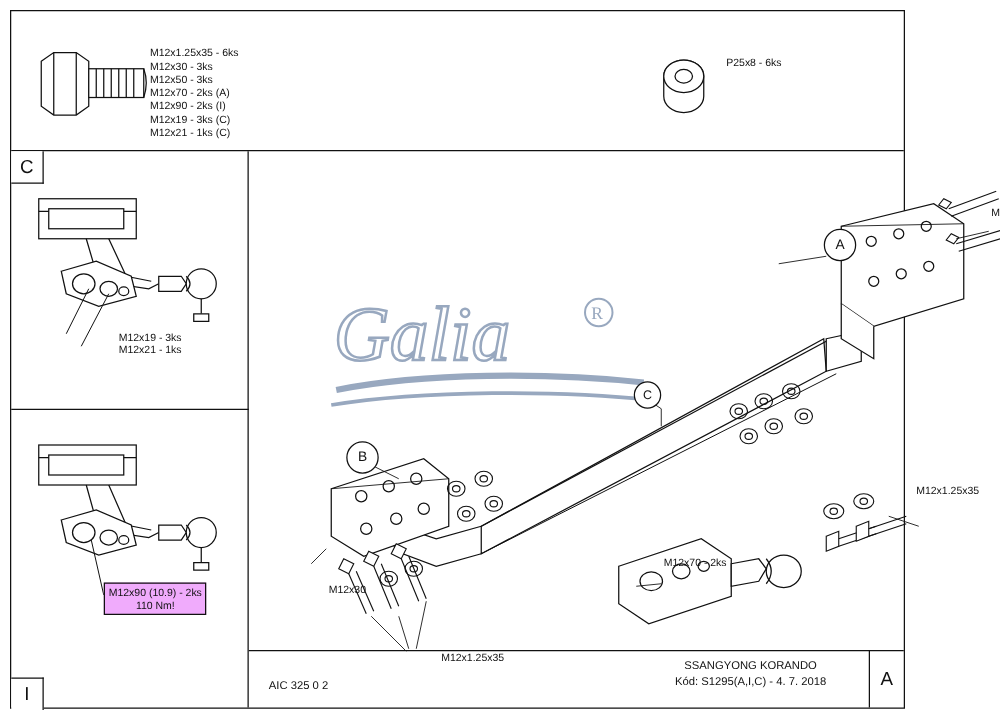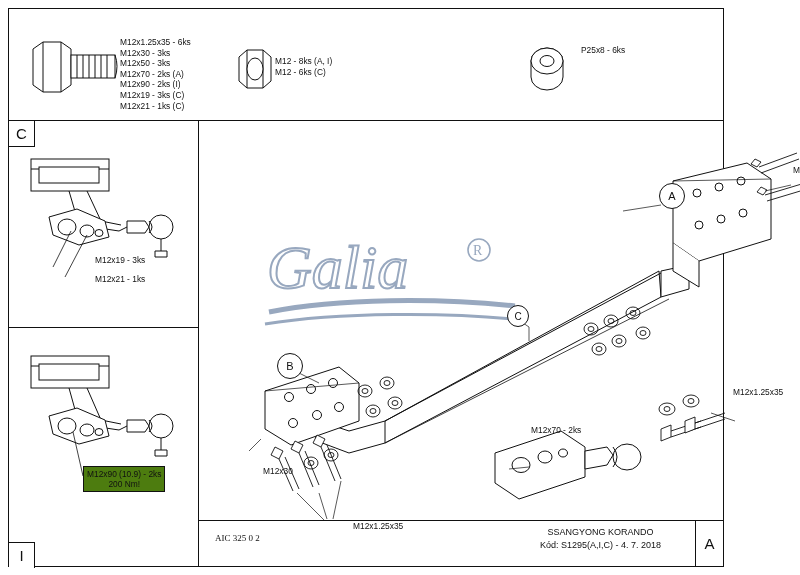--- a/index.html
+++ b/index.html
@@ -52,25 +52,25 @@
   .title-strip {
     position: absolute; left: 0; right: 0; bottom: 0; height: 46px;
     border-top: 1.5px solid #111;
   }
   .title-corner {
     position: absolute; right: 0; bottom: 0; width: 28px; height: 46px;
     border-left: 1.5px solid #111;
     display: flex; align-items: center; justify-content: center;
     font-size: 15px;
   }
-  .aic { position:absolute; left: 16px; top: 12px; font-size: 9px; font-family: Liberation Serif, serif; }
+  .aic { position:absolute; left: 16px; top: 22px; font-size: 9px; }
   .veh { position:absolute; right: 62px; top: 5px; text-align: center; font-size: 9px; line-height: 12.5px; }
   
   .lbl { position: absolute; font-size: 8.4px; line-height: 10.5px; white-space: nowrap; color:#111;padding-left:44px; }
-  .lbl.boxed { border: 1px solid #111; padding: 1.5px 3px; background: #4d7c0f; line-height: 10.5px; }
+  .lbl.boxed { border: 1px solid #111; padding: 1.5px 3px; background: #f0abfc; line-height: 10.5px; }
   .circ {
     position: absolute; width: 26px; height: 26px; border: 1.2px solid #111;
     border-radius: 50%; display:flex; align-items:center; justify-content:center;
     font-size: 11px; background: #fff;
   }
   .circ.small { width: 22px; height: 22px; font-size: 10px; }
   svg { position: absolute; left: 0; top: 0; overflow: visible; }
   .watermark {
     position: absolute; left: 60px; top: 105px; width: 300px; height: 130px;
     pointer-events: none;
@@ -103,34 +103,20 @@
         <div>M12x1.25x35 - 6ks</div>
         <div>M12x30 - 3ks</div>
         <div>M12x50 - 3ks</div>
         <div>M12x70 - 2ks (A)</div>
         <div>M12x90 - 2ks (I)</div>
         <div>M12x19 - 3ks (C)</div>
         <div>M12x21 - 1ks (C)</div>
       </div>
     </div>
 
-    <div class="part-group" style="left:218px;width:140px;">
-      <svg width="60" height="112">
-        <g fill="none" stroke="#111" stroke-width="1">
-          <polygon points="12,48 20,41 36,41 44,48 44,72 36,79 20,79 12,72" fill="#fff"></polygon>
-          <line x1="20" y1="41" x2="20" y2="79"></line>
-          <line x1="36" y1="41" x2="36" y2="79"></line>
-          <ellipse cx="28" cy="60" rx="8" ry="11" fill="#fff"></ellipse>
-        </g>
-      </svg>
-      <div class="part-lines" style="left:48px; top:47px;">
-        <div>M12 - 8ks (A, I)</div>
-        <div>M12 - 6ks (C)</div>
-      </div>
-    </div>
 
 
     <div class="part-group" style="left:510px;width:200px;">
       <svg width="70" height="112">
         <g fill="none" stroke="#111" stroke-width="1">
           <path d="M12,52 a16,13 0 0 1 32,0 l0,16 a16,13 0 0 1 -32,0 z" fill="#fff"></path>
           <ellipse cx="28" cy="52" rx="16" ry="13" fill="#fff"></ellipse>
           <ellipse cx="28" cy="52" rx="7" ry="5.5" fill="#fff"></ellipse>
         </g>
       </svg>
@@ -162,21 +148,21 @@
           <path d="M118,100 l18,0 l4,6 l-4,6 l-18,0 z" fill="#fff"></path>
           <circle cx="152" cy="106" r="12" fill="#fff"></circle>
           <path d="M140,100 q6,6 0,12"></path>
           <line x1="152" y1="118" x2="152" y2="130"></line>
           <path d="M146,130 l12,0 l0,6 l-12,0 z" fill="#fff"></path>
 
           <path d="M62,110 L44,146" stroke-width="0.8"></path>
           <path d="M78,114 L56,156" stroke-width="0.8"></path>
         </g>
       </svg>
-      <div class="lbl" style="left:42px; top:134px;text-align:right;">M12x19 - 3ks</div>
+      <div class="lbl" style="left:42px; top:144px;text-align:right;">M12x19 - 3ks</div>
       <div class="lbl" style="left:42px; top:153px;">M12x21 - 1ks</div>
     </div>
 
     <div class="cell-i">
       <div class="corner-box corner-i">I</div>
       <svg width="190" height="240">
         <g fill="none" stroke="#111" stroke-width="1">
           <rect x="22" y="28" width="78" height="32" fill="#fff"></rect>
           <line x1="22" y1="38" x2="100" y2="38"></line>
           <rect x="30" y="36" width="60" height="16" fill="#fff"></rect>
@@ -189,21 +175,21 @@
           <path d="M118,92 l18,0 l4,6 l-4,6 l-18,0 z" fill="#fff"></path>
           <circle cx="152" cy="98" r="12" fill="#fff"></circle>
           <path d="M140,92 q6,6 0,12"></path>
           <line x1="152" y1="110" x2="152" y2="122"></line>
           <path d="M146,122 l12,0 l0,6 l-12,0 z" fill="#fff"></path>
           <path d="M64,104 L74,148" stroke-width="0.8"></path>
         </g>
       </svg>
       <div class="lbl boxed" style="left:74px; top:138px; text-align:center;">
         <div>M12x90 (10.9) - 2ks</div>
-        <div>200 Nm!</div>
+        <div>110 Nm!</div>
       </div>
     </div>
   </div>
 
   <div class="main-area">
 
     <svg width="592" height="447">
       <g fill="none" stroke="#111" stroke-width="1">
 
         <path d="M460,150 L186,300 L186,322 L462,176 Z" fill="#fff"></path>
@@ -328,21 +314,21 @@
         <path d="M6,98 C80,86 190,86 262,94" fill="none" stroke="#98a8bf" stroke-width="3"></path>
       </g>
     </svg>
 
     <div class="circ" style="left:460px; top:62px;">A</div>
     <div class="circ" style="left:78px; top:232px;">B</div>
     <div class="circ small" style="left:308px; top:184px;">C</div>
 
     <div class="lbl" style="left:550px; top:44px;">M12x50</div>
     <div class="lbl" style="left:490px; top:266px;">M12x1.25x35</div>
-    <div class="lbl" style="left:288px; top:304px;">M12x70 - 2ks</div>
+    <div class="lbl" style="left:288px; top:324px;">M12x70 - 2ks</div>
     <div class="lbl" style="left:20px; top:330px;margin-top:15px;">M12x30</div>
     <div class="lbl" style="left:110px; top:400px;">M12x1.25x35</div>
 
     <div class="title-strip">
       <div class="aic">AIC 325 0 2</div>
       <div class="veh">
         <div>SSANGYONG KORANDO</div>
         <div>Kód: S1295(A,I,C) - 4. 7. 2018</div>
       </div>
       <div class="title-corner">A</div>

